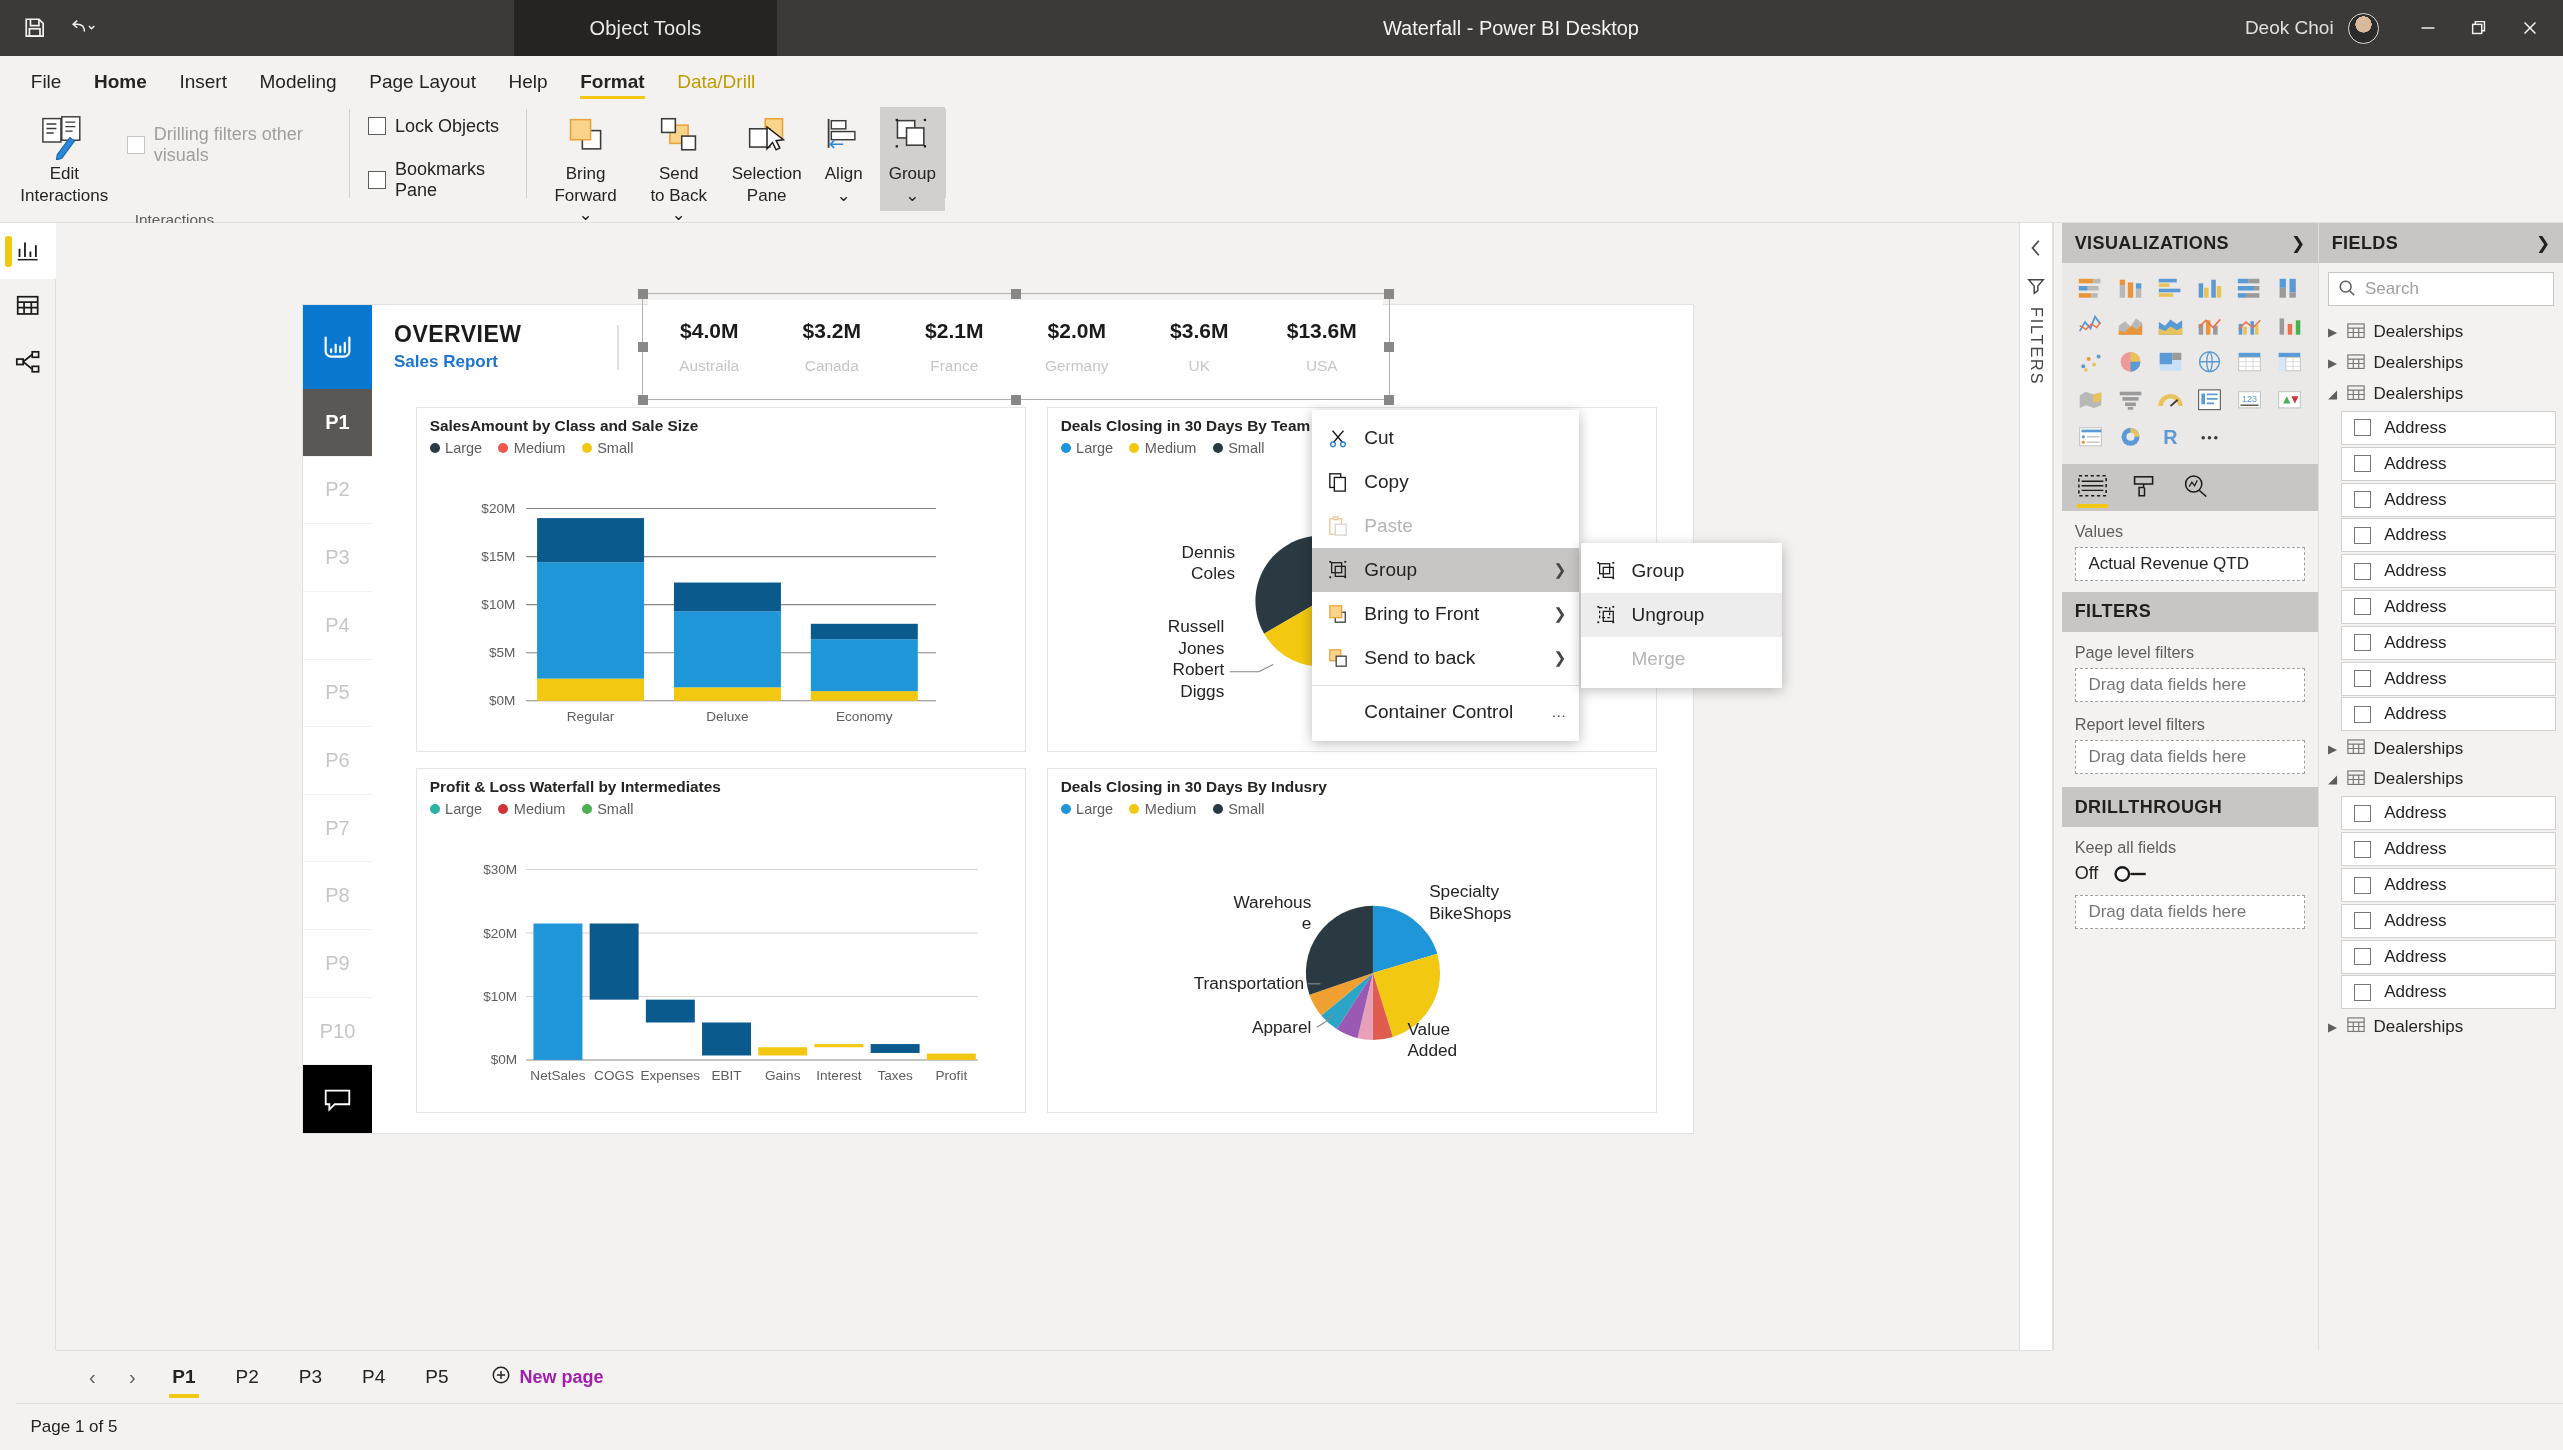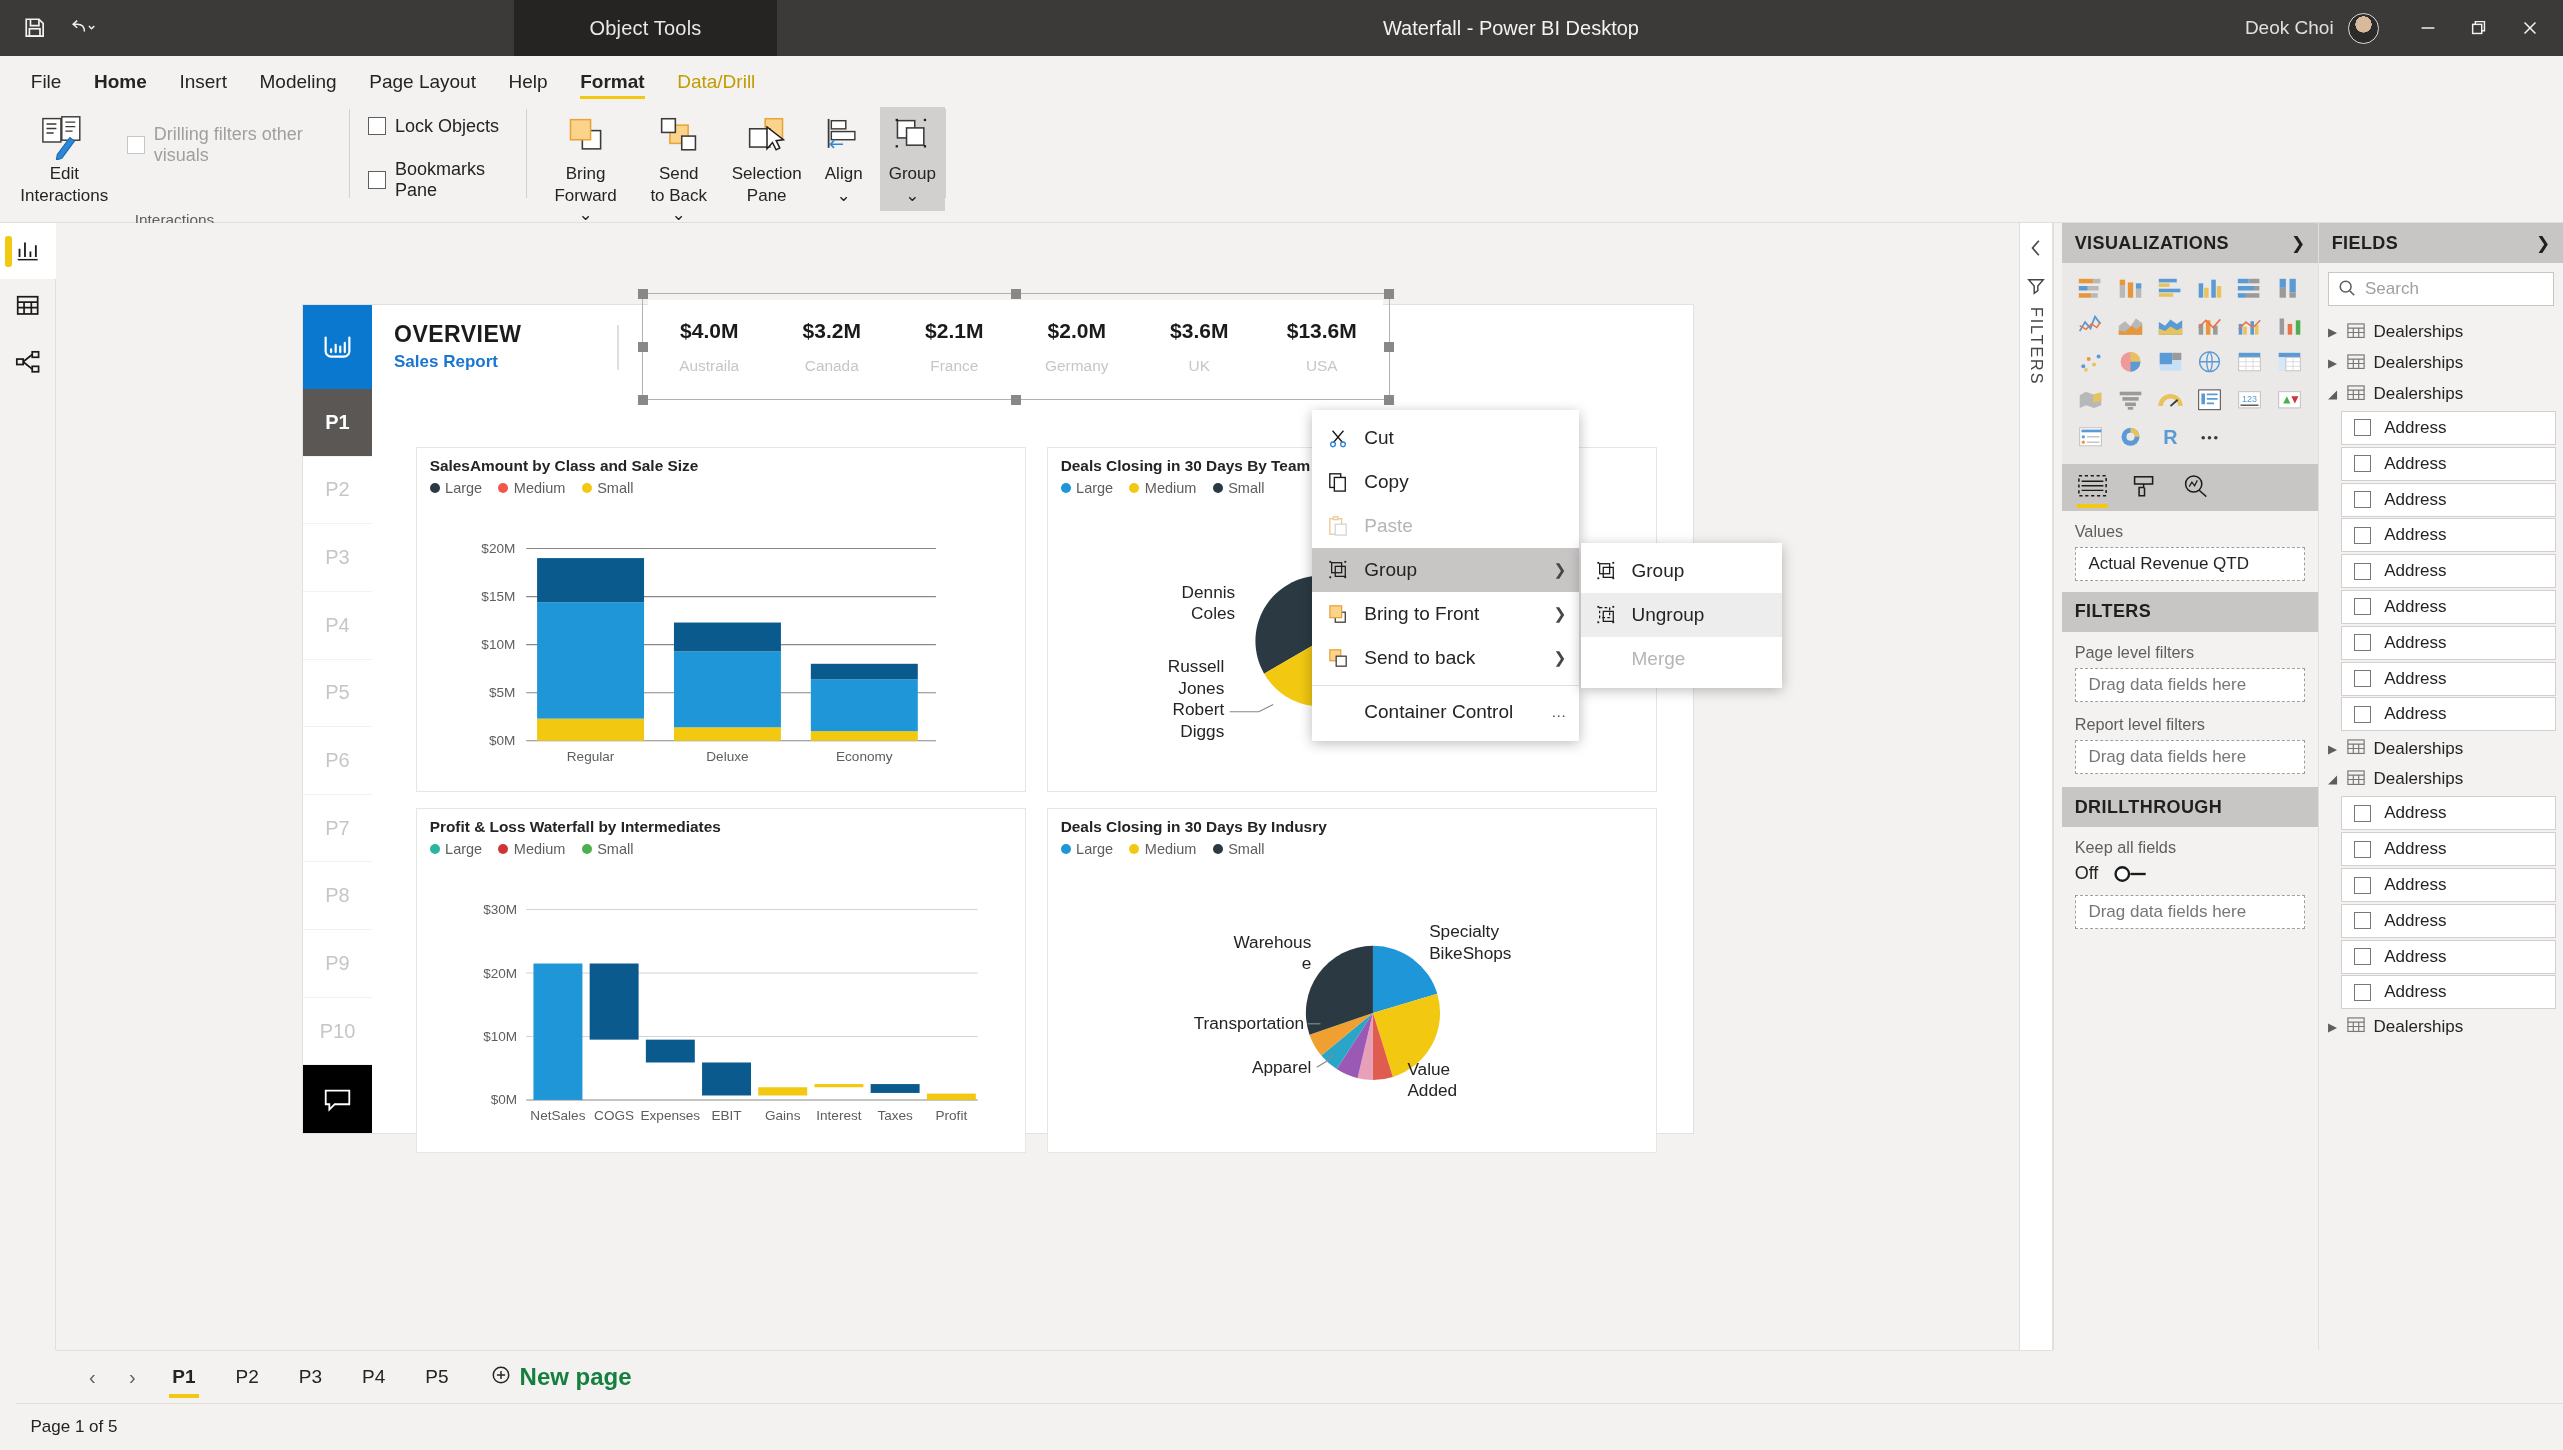--- a/index.html
+++ b/index.html
@@ -140,21 +140,21 @@
     background: #fff; display: flex; flex-direction: column;
   }
   .pn-item {
     height: 69px; display: flex; align-items: center; justify-content: center;
     font-size: 20px; color: #c8c6c4; border-bottom: 0.9px solid #f3f2f1; cursor: pointer;
   }
   .pn-item.active { background: #5a5754; color: #fff; font-weight: bold; }
   .pn-comment { height: 69px; background: #000; display: flex; align-items: center; justify-content: center; cursor: pointer; }
 
   
-  .tile { position: absolute; background: #fff; border: 0.9px solid #e8e6e4; margin-top: 40px; }
+  .tile { position: absolute; background: #fff; border: 0.9px solid #e8e6e4; }
   .tile-title { font-size: 15.4px; font-weight: bold; color: #252423; padding: 9px 0 0 12.7px; }
   .tile-legend { display: flex; gap: 16.3px; padding: 4.5px 0 0 12.7px; align-items: center; }
   .lg-item { display: flex; align-items: center; gap: 5.4px; font-size: 14.5px; color: #605e5c; }
   .lg-dot { width: 10px; height: 10px; border-radius: 50%; }
 
   svg.plot { display: block; }
   .axlbl { font-size: 15px; fill: #605e5c; font-family: "Liberation Sans", sans-serif; }
   .gridline { stroke: #8a8886; stroke-width: 1.2; }
   .gridline-l { stroke: #d6d4d2; stroke-width: 1.2; }
   .pielbl { font-size: 19px; fill: #252423; font-family: "Liberation Sans", sans-serif; }
@@ -275,21 +275,21 @@
   }
   .pb-nav { width: 40px; text-align: center; font-size: 20px; color: #605e5c; cursor: pointer; }
   .pb-tab {
     position: relative; padding: 0 20px; height: 53px; display: flex; align-items: center;
     font-size: 19px; color: #252423; cursor: pointer;
   }
   .pb-tab.active { font-weight: bold; }
   .pb-tab.active::after {
     content: ""; position: absolute; left: 16.3px; right: 16.3px; bottom: 5.4px; height: 4.5px; background: #f2c811;
   }
-  .pb-new { display: flex; align-items: center; gap: 9px; padding-left: 22px; font-size: 24px; font-weight: bold; color: #15803d; cursor: pointer; }
+  .pb-new { display: flex; align-items: center; gap: 9px; padding-left: 22px; font-size: 18px; font-weight: bold; color: #a21caf; cursor: pointer; }
 
   .statusbar {
     position: absolute; left: 16px; bottom: 0; width: 2563px; height: 47px;
     background: #f3f2f1; border-top: 0.9px solid #e1dfdd;
     display: flex; align-items: center; padding-left: 14.5px;
   }
   .status-txt { font-size: 17px; color: #252423; }
 </style>
 </head>
 <body>

